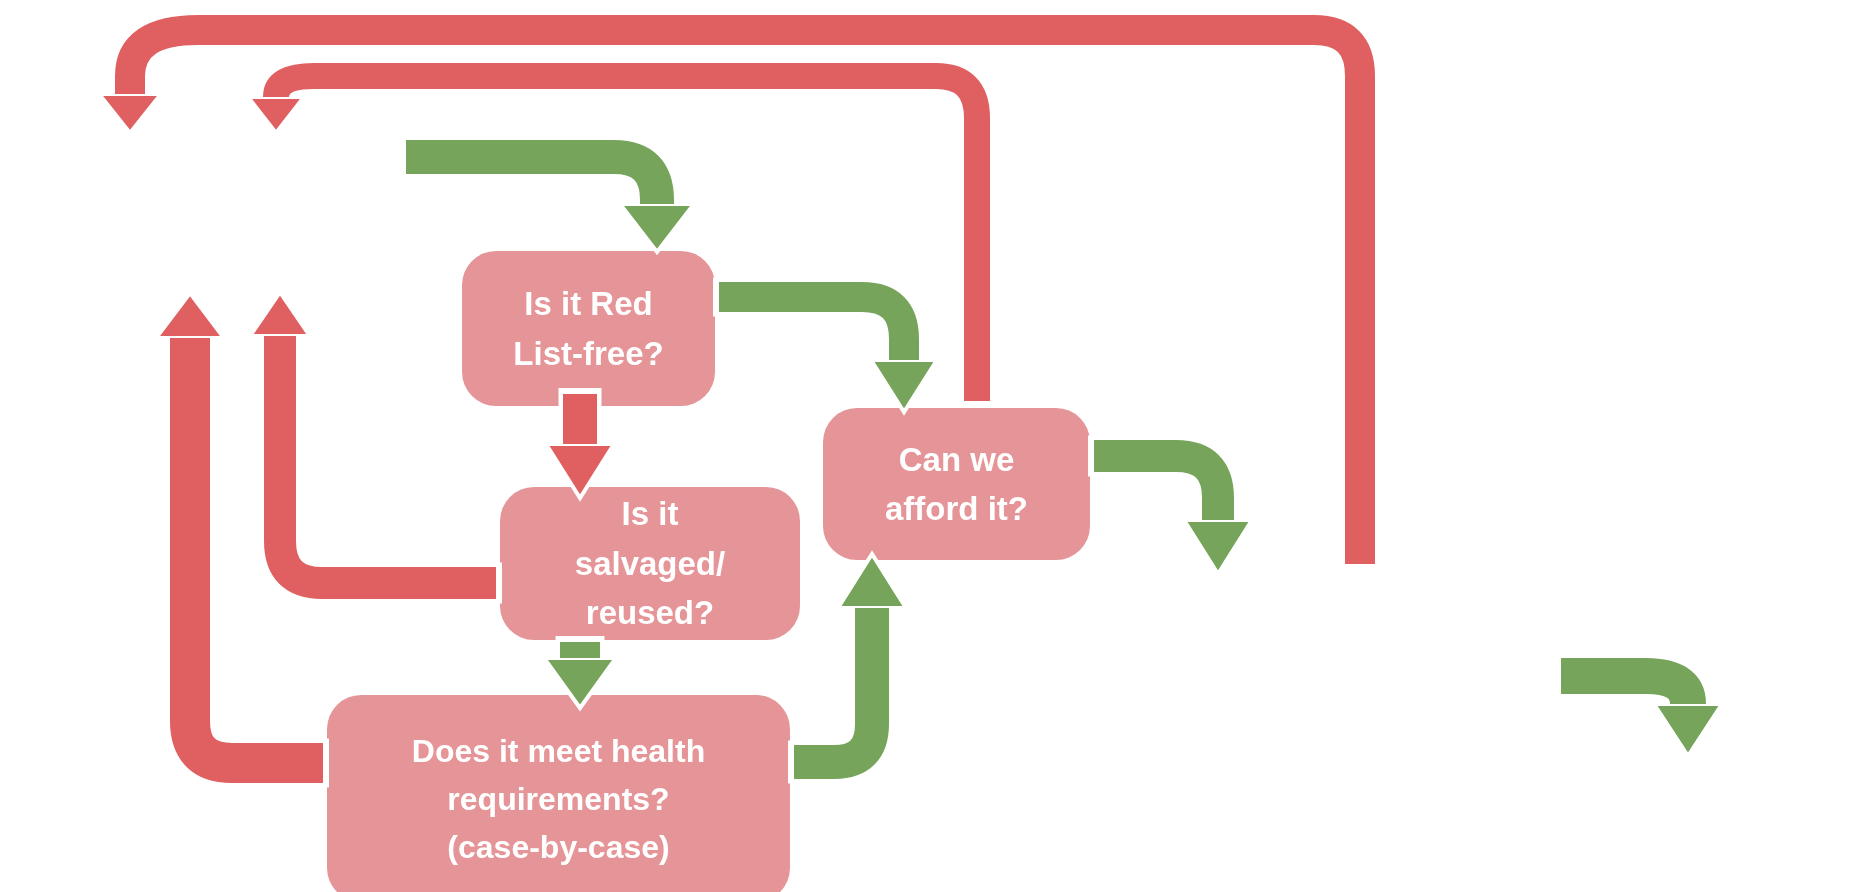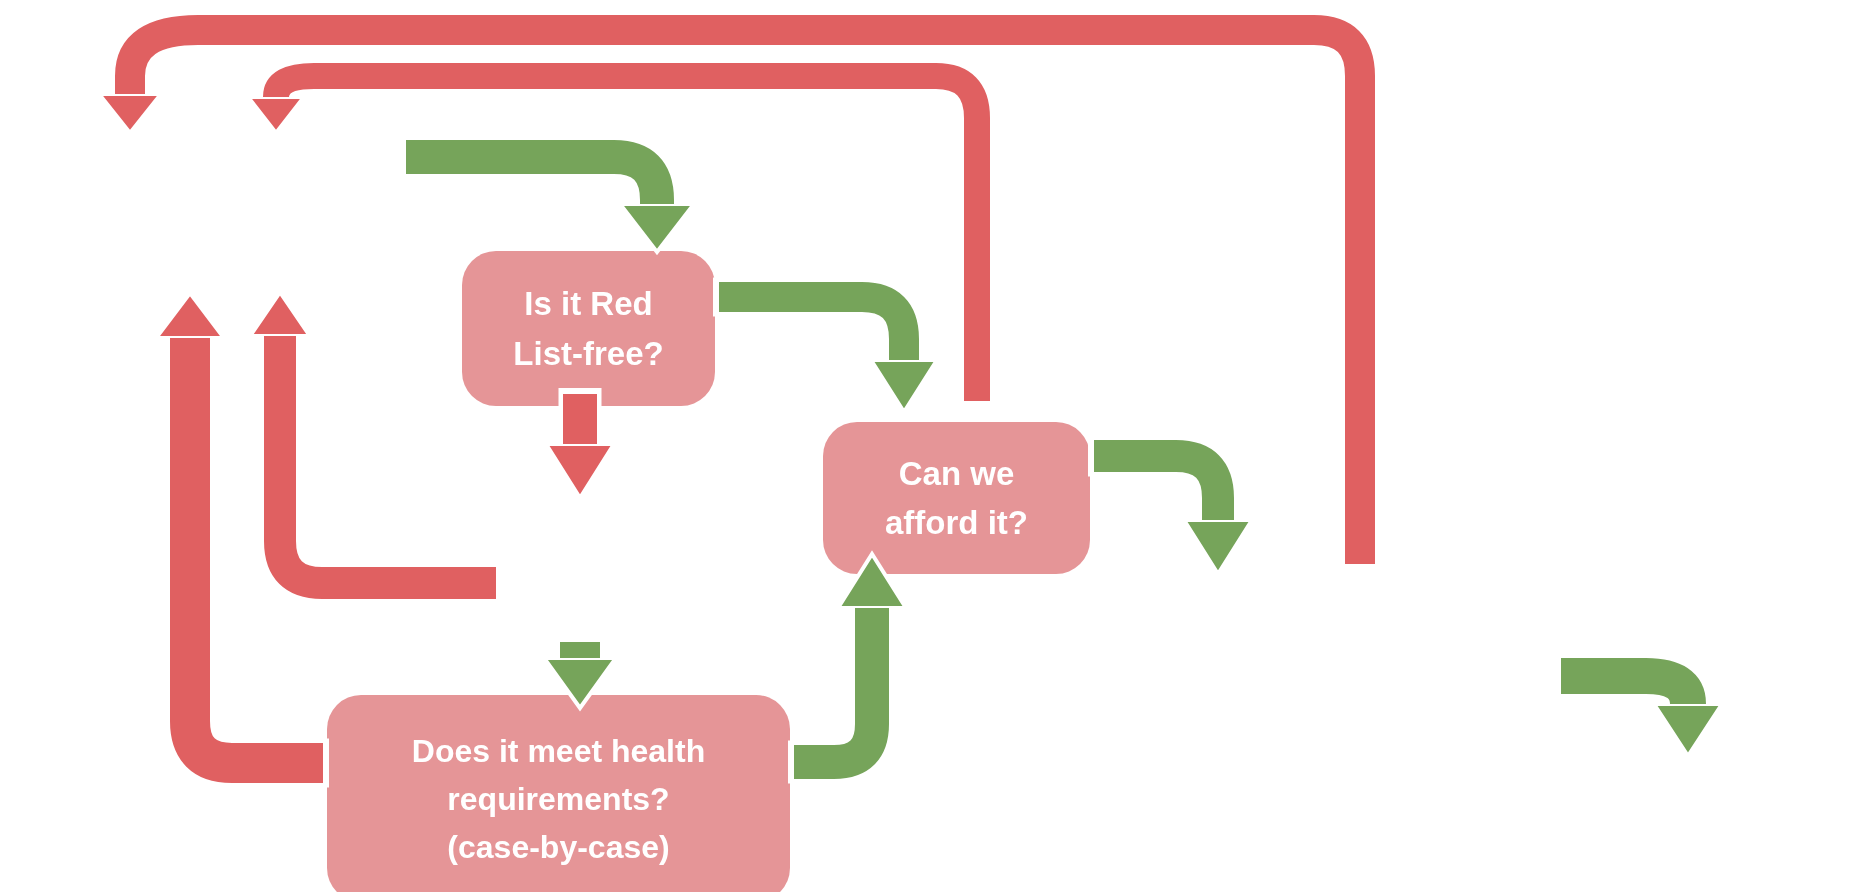--- a/index.html
+++ b/index.html
@@ -28,21 +28,21 @@
     line-height: 1.5;
     z-index: 1;
   }
   .node.pink { background: #e59597; }
   .node.red  { background: #e05c5c; }
 
   #node-brainstorm { left: 22px;   top: 115px; width: 378px; height: 187px; font-size: 34px; }
   #node-redlist    { left: 462px;  top: 235px; width: 253px; height: 155px; font-size: 33px; margin-top: 16px; }
   #node-salvaged   { left: 500px;  top: 487px; width: 300px; height: 153px; font-size: 33px; }
   #node-health     { left: 327px;  top: 695px; width: 463px; height: 207px; font-size: 32px; }
-  #node-afford     { left: 823px;  top: 422px; width: 267px; height: 152px; font-size: 33px; }
+  #node-afford     { left: 823px;  top: 408px; width: 267px; height: 152px; font-size: 33px; }
   #node-carbon     { left: 1115px; top: 567px; width: 442px; height: 220px; font-size: 33px; }
   #node-useit      { left: 1580px; top: 748px; width: 260px; height: 112px; font-size: 42px;
                      font-style: italic; border-radius: 28px; line-height: 1.1; }
 
   #arrows {
     position: absolute;
     left: 0; top: 0;
     width: 1864px;
     height: 892px;
     z-index: 2;
@@ -54,20 +54,23 @@
   .hg { fill: #76a45a; stroke: #ffffff; stroke-width: 4; }
   .hr { fill: #e06061; stroke: #ffffff; stroke-width: 4; }
 </style>
 </head>
 <body>
 
 <div id="stage">
 
   <div class="node pink" id="node-redlist">Is it Red
 List-free?</div>
+  <div class="node pink" id="node-salvaged">Is it
+salvaged/
+reused?</div>
   <div class="node pink" id="node-health">Does it meet health
 requirements?
 (case-by-case)</div>
   <div class="node pink" id="node-afford">Can we
 afford it?</div>
 
   <svg id="arrows" viewBox="0 0 1864 892" xmlns="http://www.w3.org/2000/svg">
 
     <g>
       <path class="u" stroke-width="43" d="M400,157 H614 Q657,157 657,200 V204"></path>

